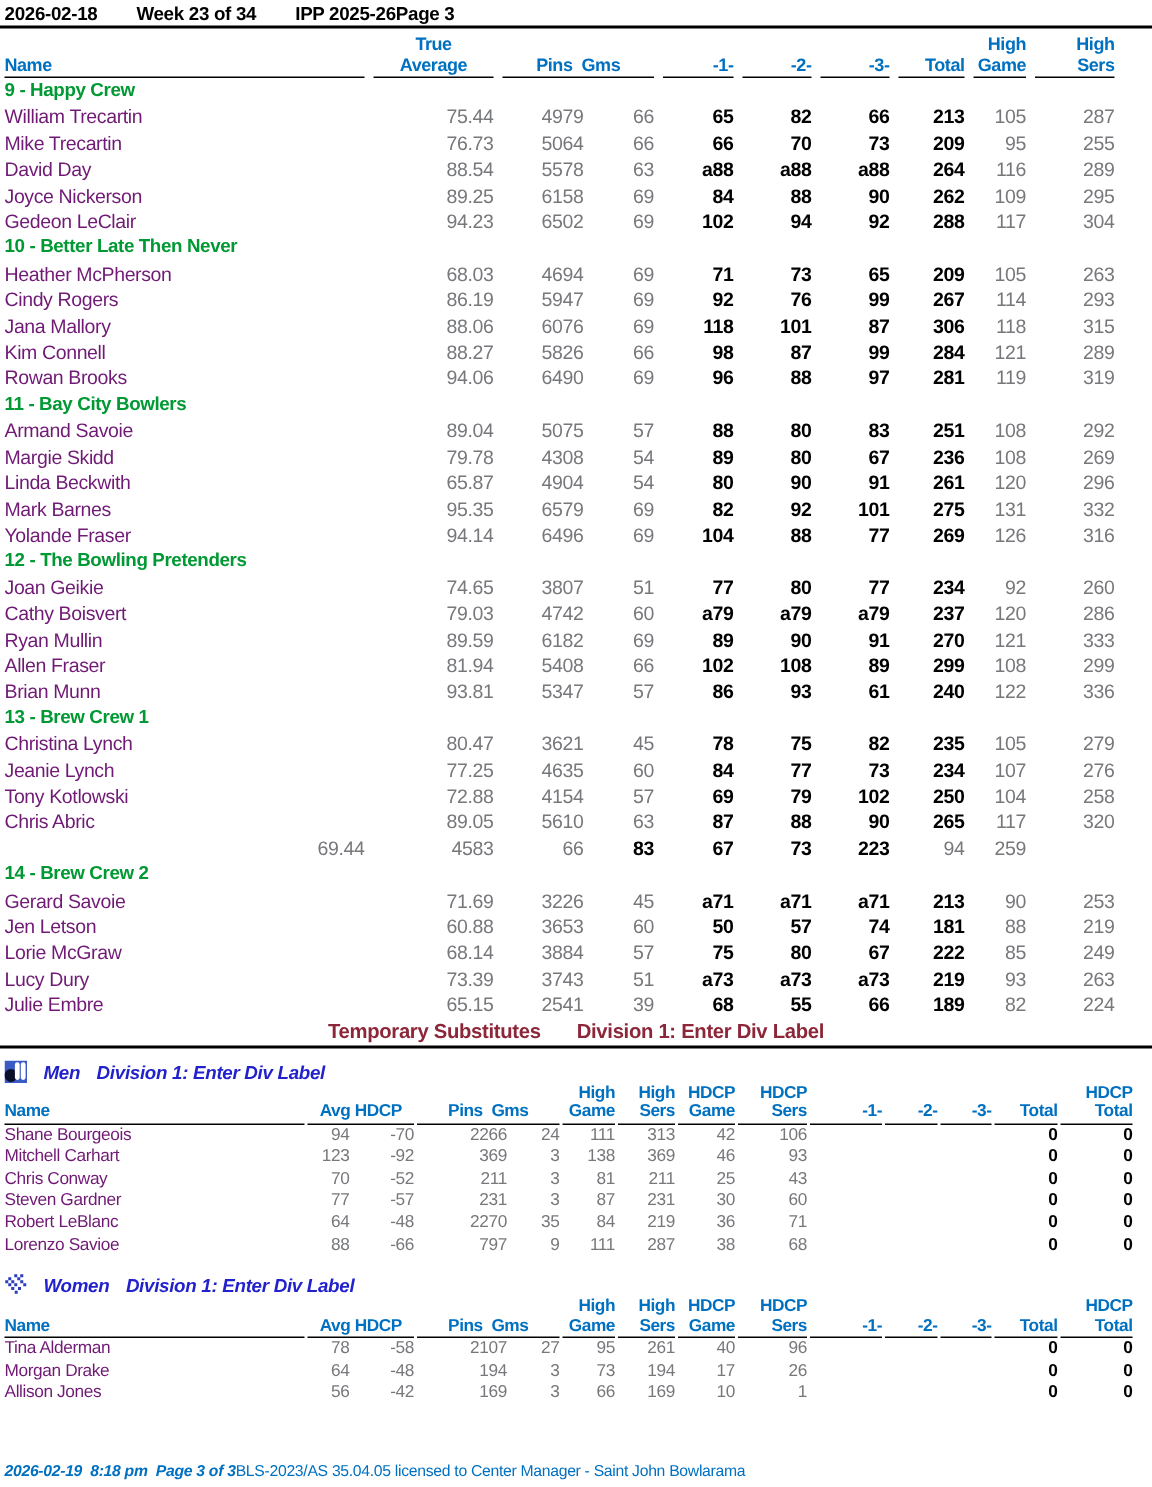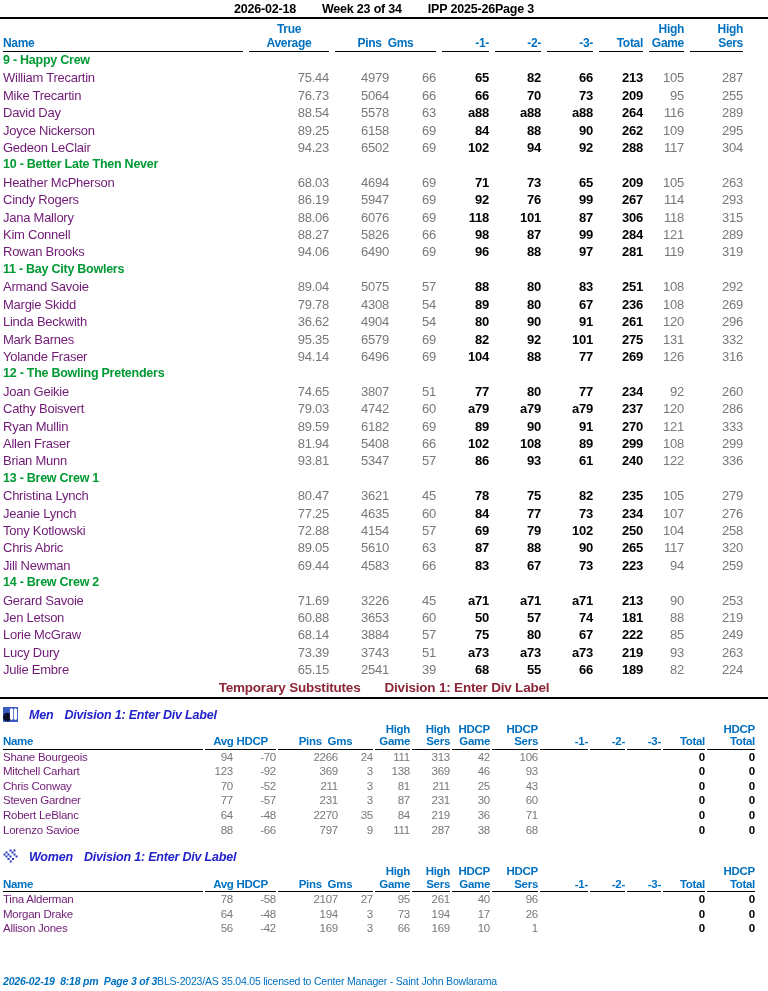--- a/index.html
+++ b/index.html
@@ -3,21 +3,21 @@
 <meta charset="utf-8">
 <style>
   * { box-sizing: border-box; margin: 0; padding: 0; }
   html,body { background:#fff; }
   body {
     width: 768px; height: 991px;
     font-family: "Liberation Sans", "DejaVu Sans", sans-serif;
     position: relative; overflow: hidden;
     color:#000;
   }
-  .topbar { display:flex; justify-content:center; align-items:flex-end;
+  .topbar { display:flex; justify-content:flex-start; align-items:flex-end;
     padding:2px 3px 0 3px; font-size:12.5px; font-weight:bold; letter-spacing:-0.2px; }
   .topbar .left span { margin-right: 26px; }
   .topline { border-top:2px solid #000; margin-top:1px; }
 
   
   .grid-main { display:grid;
     grid-template-columns:240px 80px 54px 41px 47px 46px 46px 44px 35px 53px;
     column-gap:6px; padding-left:3px; }
   .grid-sub { display:grid;
     grid-template-columns:200px 28px 41px 60px 33px 35px 38px 38px 46px 48px 35px 34px 42px 48px;
@@ -242,21 +242,21 @@
     <div class="stat">54</div>
     <div class="score">89</div>
     <div class="score">80</div>
     <div class="score">67</div>
     <div class="score">236</div>
     <div class="stat">108</div>
     <div class="stat">269</div>
   </div>
     <div class="grid-main row">
     <div class="name">Linda Beckwith</div>
-    <div class="stat">36.62</div>
+    <div class="stat">65.87</div>
     <div class="stat">4904</div>
     <div class="stat">54</div>
     <div class="score">80</div>
     <div class="score">90</div>
     <div class="score">91</div>
     <div class="score">261</div>
     <div class="stat">120</div>
     <div class="stat">296</div>
   </div>
     <div class="grid-main row">
@@ -391,21 +391,20 @@
     <div class="stat">5610</div>
     <div class="stat">63</div>
     <div class="score">87</div>
     <div class="score">88</div>
     <div class="score">90</div>
     <div class="score">265</div>
     <div class="stat">117</div>
     <div class="stat">320</div>
   </div>
     <div class="grid-main row">
-    <div class="name">Jill Newman</div>
     <div class="stat">69.44</div>
     <div class="stat">4583</div>
     <div class="stat">66</div>
     <div class="score">83</div>
     <div class="score">67</div>
     <div class="score">73</div>
     <div class="score">223</div>
     <div class="stat">94</div>
     <div class="stat">259</div>
   </div>

